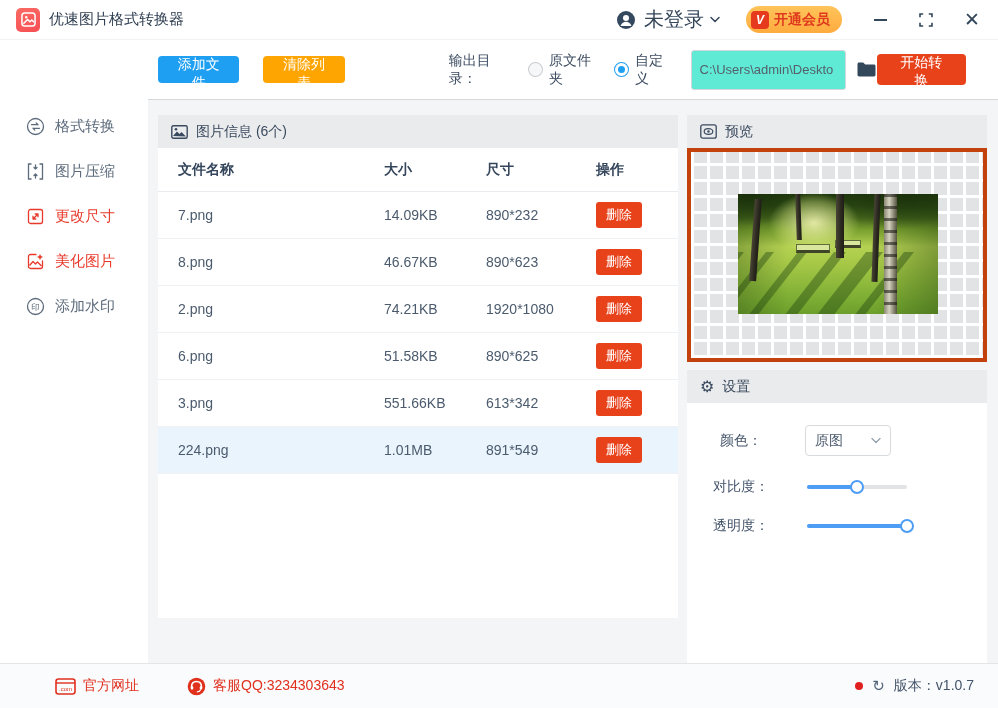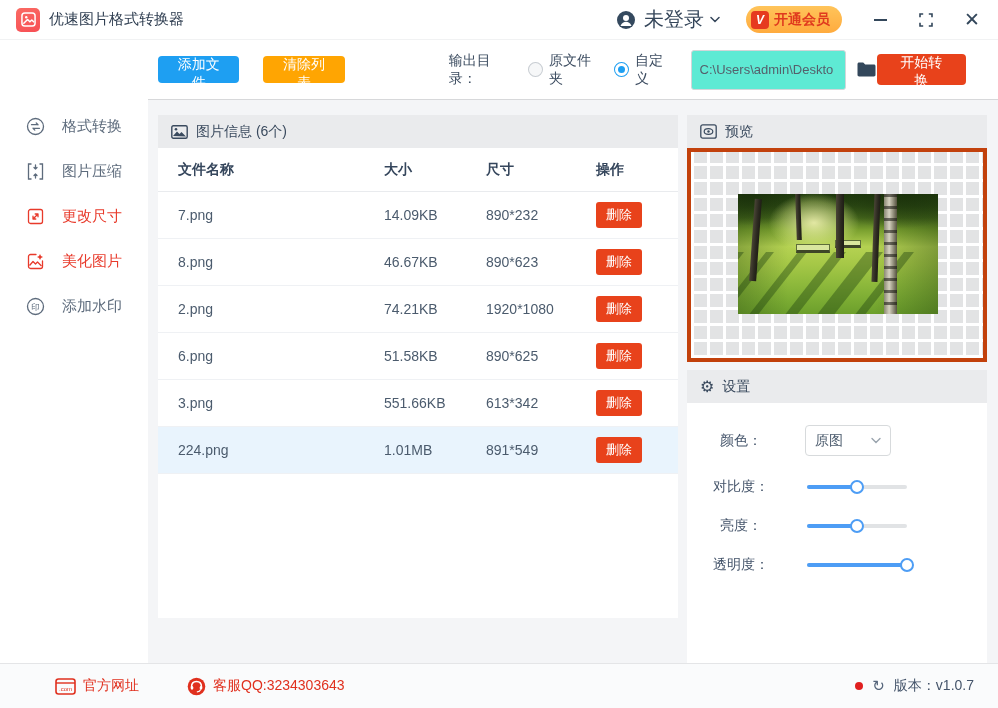--- a/index.html
+++ b/index.html
@@ -67,21 +67,21 @@
   .folder-btn { margin-left:10px; cursor:pointer; display:flex; align-items:center; }
   .btn-convert { background:#e8421b; height:31px; padding:0 17px; margin-left:auto; margin-right:32px; }
 
   
   .sidebar {
     position:absolute; left:0; top:40px; width:148px; height:623px; background:#fff;
     padding-top:64px;
   }
   .side-item {
     height:45px; display:flex; align-items:center; padding-left:26px;
-    color:#5d6b7c; font-size:15px; cursor:pointer; gap:17px;
+    color:#5d6b7c; font-size:15px; cursor:pointer; gap:10px;
   }
   .side-item.active { color:#e83a2b; }
   .side-item svg { flex:none; }
 
   
   .panel-header {
     height:33px; background:#eaebed; display:flex; align-items:center;
     padding-left:13px; gap:8px; font-size:14px; color:#3a4a5e;
   }
 
@@ -383,27 +383,20 @@
   </div>
 
   <div class="slider-row">
     <span class="set-label">对比度：</span>
     <div class="slider-track">
       <div class="slider-fill" style="width: 50%;"></div>
       <div class="slider-handle" style="left: calc(50% - 7px);"></div>
     </div>
   </div>
   <div class="slider-row">
-    <span class="set-label">亮度：</span>
-    <div class="slider-track">
-      <div class="slider-fill" style="width: 50%;"></div>
-      <div class="slider-handle" style="left: calc(50% - 7px);"></div>
-    </div>
-  </div>
-  <div class="slider-row">
     <span class="set-label">透明度：</span>
     <div class="slider-track">
       <div class="slider-fill" style="width: 100%;"></div>
       <div class="slider-handle" style="left: calc(100% - 7px);"></div>
     </div>
   </div>
 </div>
 
 <div class="statusbar">
   <div class="status-link website-group">

